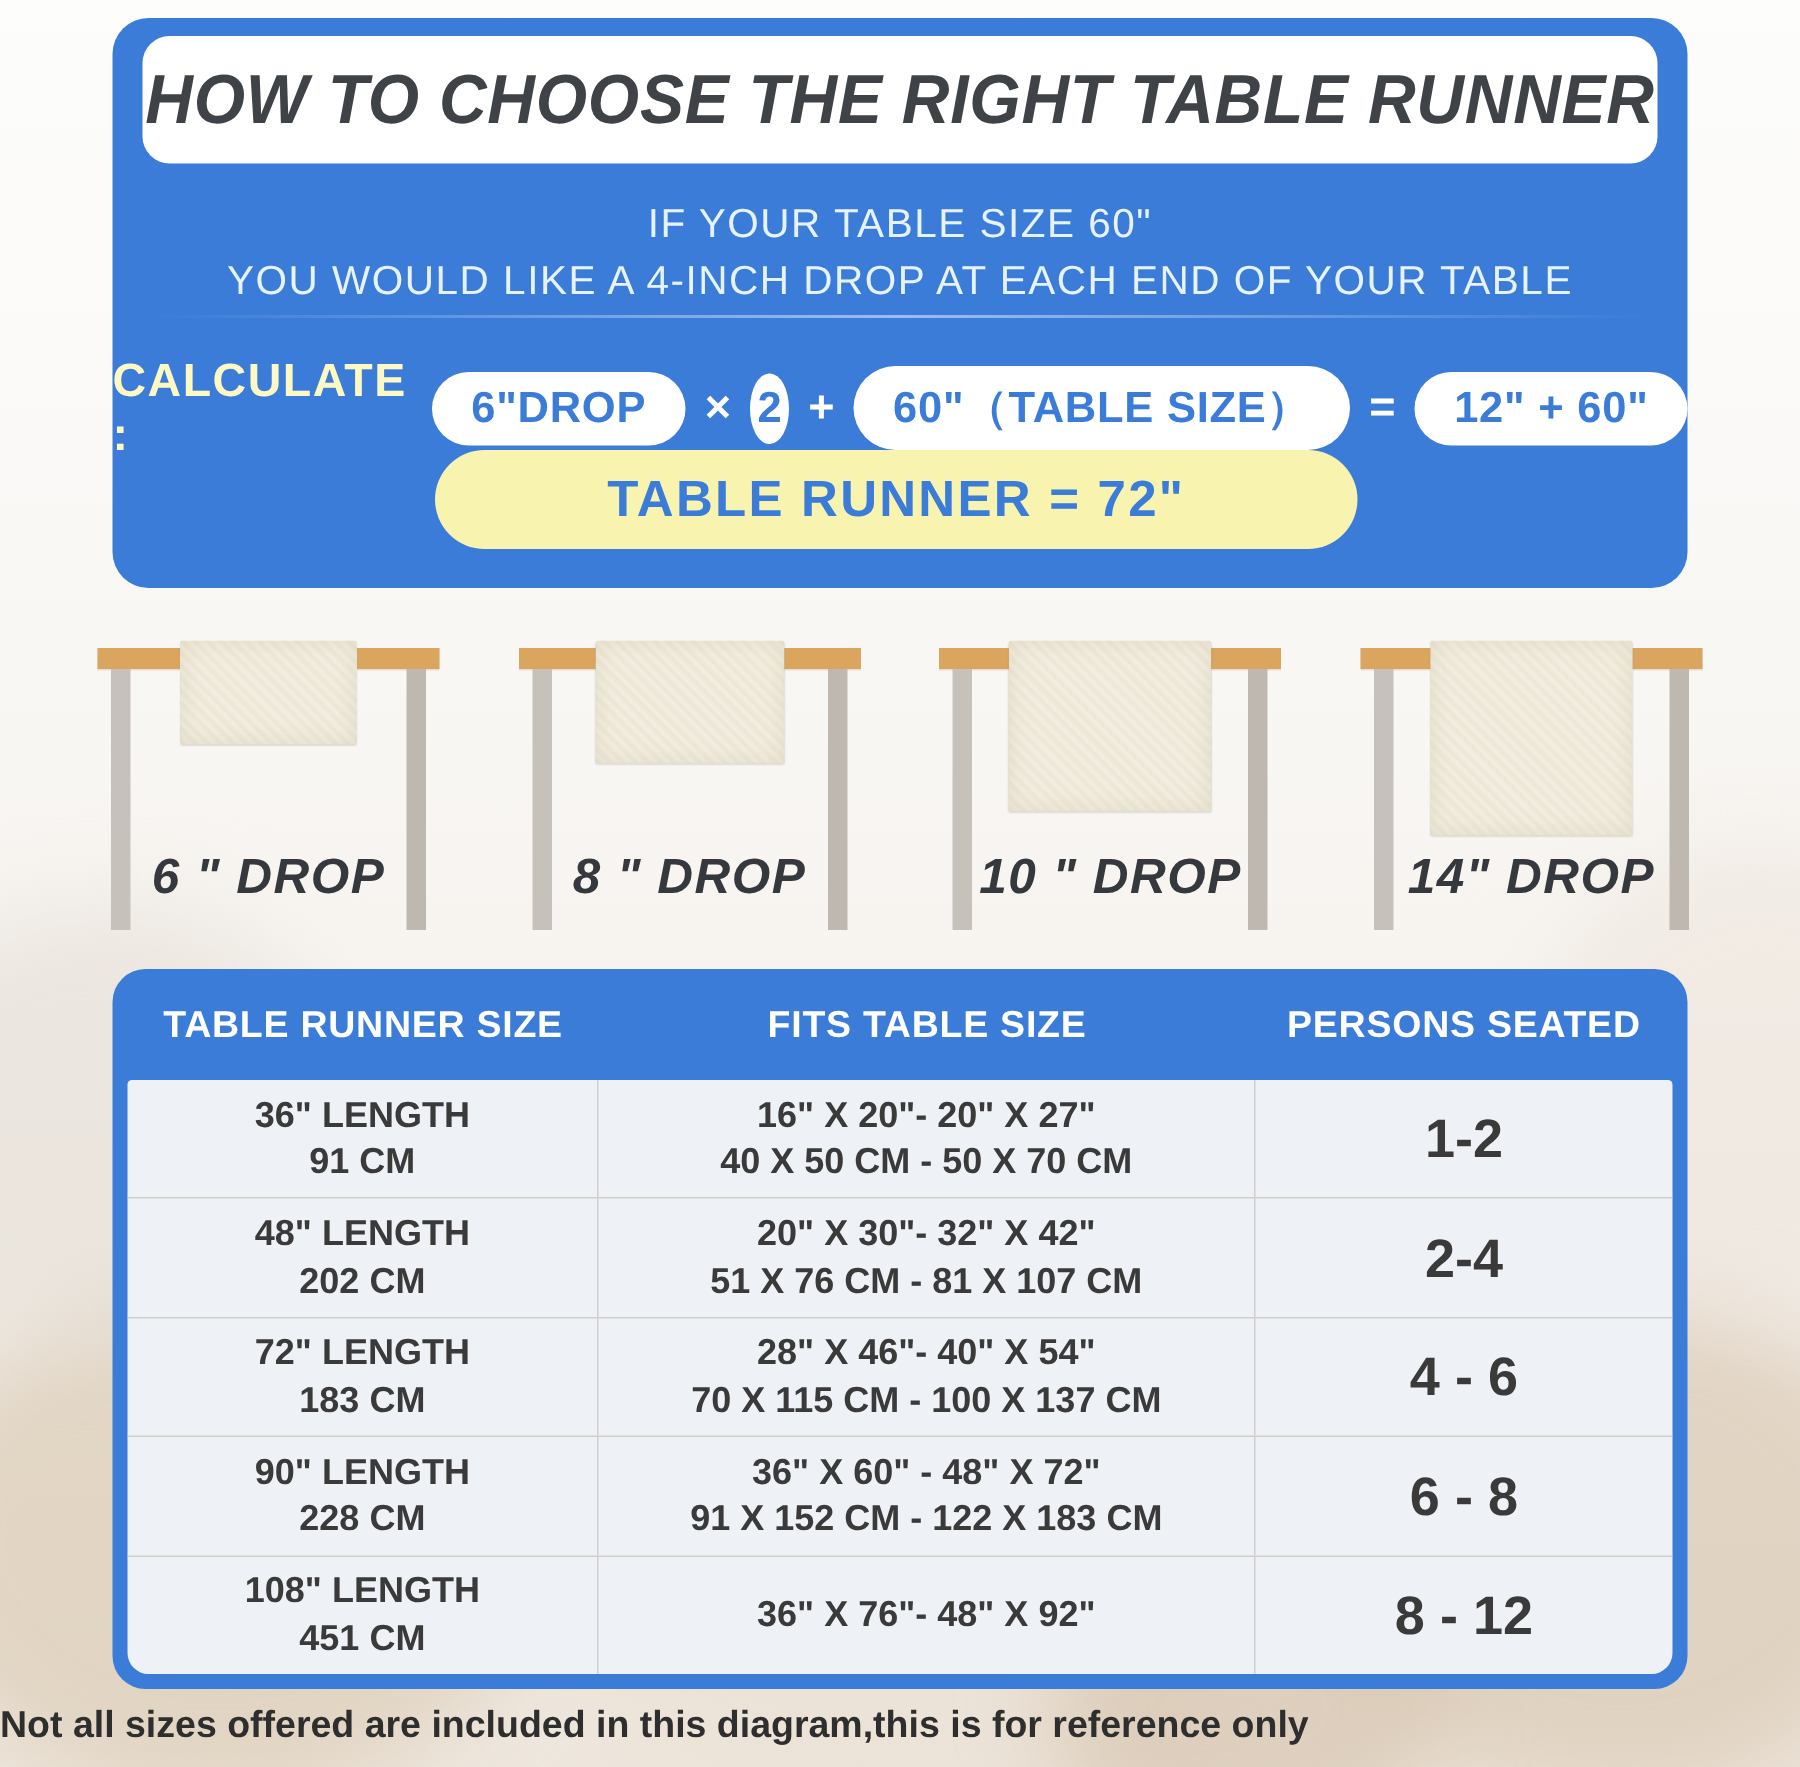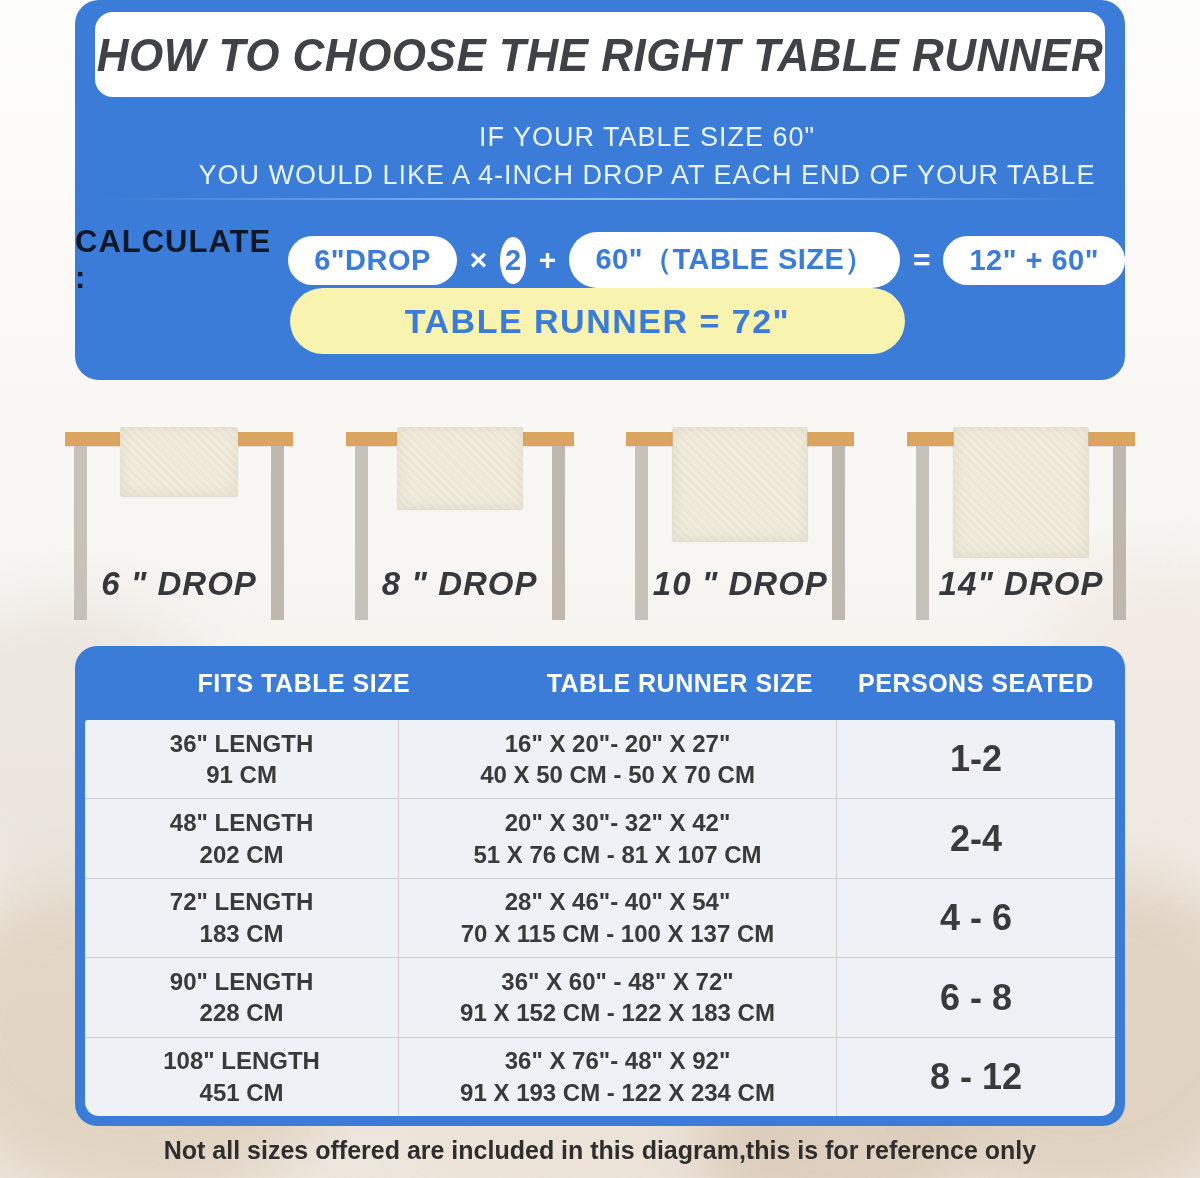--- a/index.html
+++ b/index.html
@@ -10,34 +10,34 @@
   
   .bg-blob{ position:absolute; border-radius:50%; filter:blur(30px); pointer-events:none; }
   .bb1{ left:-70px; top:860px; width:430px; height:340px; background:rgba(213,194,170,0.55); }
   .bb2{ left:360px; top:960px; width:460px; height:260px; background:rgba(233,223,209,0.55); }
   .bb3{ left:880px; top:860px; width:400px; height:340px; background:rgba(209,187,161,0.5); }
   .bb4{ left:-90px; top:600px; width:320px; height:300px; background:rgba(229,222,214,0.6); }
   .bb5{ left:1020px; top:560px; width:300px; height:320px; background:rgba(236,229,220,0.6); }
   .bb6{ left:700px; top:1040px; width:260px; height:200px; background:rgba(202,178,150,0.45); }
 
   
-  .banner{ position:absolute; left:75px; top:0; width:1050px; height:380px;
-           background:#3A7CD8; border-radius:24px;padding-left:47px; }
+  .banner{ position:absolute; left:75px; top:12px; width:1050px; height:380px;
+           background:#3A7CD8; border-radius:24px; }
   .title-box{ position:absolute; left:20px; top:12px; width:1010px; height:85px;
               background:#ffffff; border-radius:18px; display:flex; align-items:center; justify-content:center; }
   .title{ font-size:44px; font-weight:bold; font-style:italic; color:#3F4347; letter-spacing:0.5px;
           transform:scaleY(1.05); white-space:nowrap; }
   .sub{ position:absolute; width:100%; text-align:center; color:#E7F3FC; font-size:27px; letter-spacing:1px; }
   .sub1{ top:122px; }
   .sub2{ top:160px; }
   .divider{ position:absolute; top:198px; left:25px; right:25px; height:2px;
             background:linear-gradient(90deg,rgba(255,255,255,0),rgba(255,255,255,0.5),rgba(255,255,255,0)); }
   .calc-row{ position:absolute; top:224px; left:0; width:100%;
              display:flex; align-items:center; justify-content:center; gap:13px; }
-  .calc-label{ font-size:31px; font-weight:bold; color:#0f172a; letter-spacing:1px; margin-right:4px; }
+  .calc-label{ font-size:31px; font-weight:bold; color:#fef9c3; letter-spacing:1px; margin-right:4px; }
   .pill{ background:#ffffff; color:#3A7CD8; font-weight:bold; font-size:29px;
          border-radius:999px; padding:8px 26px; letter-spacing:0.5px; white-space:nowrap; }
   .op{ color:#ffffff; font-size:30px; font-weight:bold; }
   .circle{ background:#ffffff; color:#3A7CD8; font-weight:bold; font-size:29px;
            width:47px; height:47px; border-radius:50%; display:flex; align-items:center; justify-content:center; }
   .result-pill{ position:absolute; left:215px; top:288px; width:615px; height:66px;
                 background:#F9F3B0; border-radius:33px; display:flex; align-items:center; justify-content:center;
                 font-size:34px; font-weight:bold; color:#3A7CD8; letter-spacing:1.5px; }
 
   
@@ -70,21 +70,21 @@
               background:rgba(252,250,247,0.93); border-radius:3px 3px 14px 14px;
               display:flex; flex-direction:column; overflow:hidden; }
   .t-row{ flex:1; display:flex; }
   .t-row + .t-row{ border-top:1px solid #D2CFCA; }
   .t-cell{ display:flex; flex-direction:column; align-items:center; justify-content:center;
            line-height:1.32; font-weight:bold; color:#3A3A3A; text-align:center; }
   .c1{ width:30.5%; font-size:24px; border-right:1px solid #D2CFCA; }
   .c2{ width:42.5%; font-size:24px; border-right:1px solid #D2CFCA; }
   .c3{ width:27%;  font-size:36px; }
 
-  .footer-note{ position:absolute; top:1136px; left:0; width:100%; text-align:center;
+  .footer-note{ position:absolute; top:1136px; left:0; width:100%; 
                 font-size:25px; font-weight:bold; color:#2E2E2E; }
 </style>
 </head>
 <body>
 
 <div class="canvas">
 
   <div class="bg-blob bb1"></div>
   <div class="bg-blob bb2"></div>
   <div class="bg-blob bb3"></div>
@@ -145,22 +145,22 @@
       <div class="runner-cloth"></div>
       <div class="leg l"></div>
       <div class="leg r"></div>
       <div class="drop-label">14" DROP</div>
     </div>
 
   </div>
 
   <div class="size-sec">
     <div class="size-head">
+      <div class="hcell w1">TABLE RUNNER SIZE</div>
       <div class="hcell w2">FITS TABLE SIZE</div>
-      <div class="hcell w1">TABLE RUNNER SIZE</div>
       <div class="hcell w3">PERSONS SEATED</div>
     </div>
 
     <div class="size-body">
 
       <div class="t-row">
         <div class="t-cell c1">
           <div>36" LENGTH</div>
           <div>91 CM</div>
         </div>
@@ -215,21 +215,20 @@
         </div>
       </div>
 
       <div class="t-row">
         <div class="t-cell c1">
           <div>108" LENGTH</div>
           <div>451 CM</div>
         </div>
         <div class="t-cell c2">
           <div>36" X 76"- 48" X 92"</div>
-          <div>91 X 193 CM - 122 X 234 CM</div>
         </div>
         <div class="t-cell c3">
           <div>8 - 12</div>
         </div>
       </div>
 
     </div>
   </div>
 
   <div class="footer-note">Not all sizes offered are included in this diagram,this is for reference only</div>

